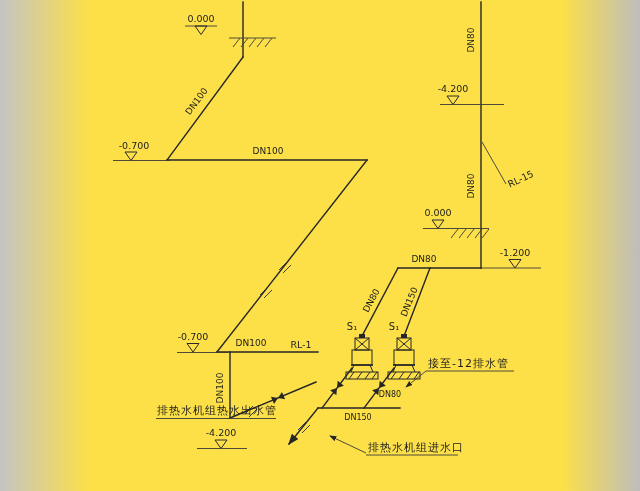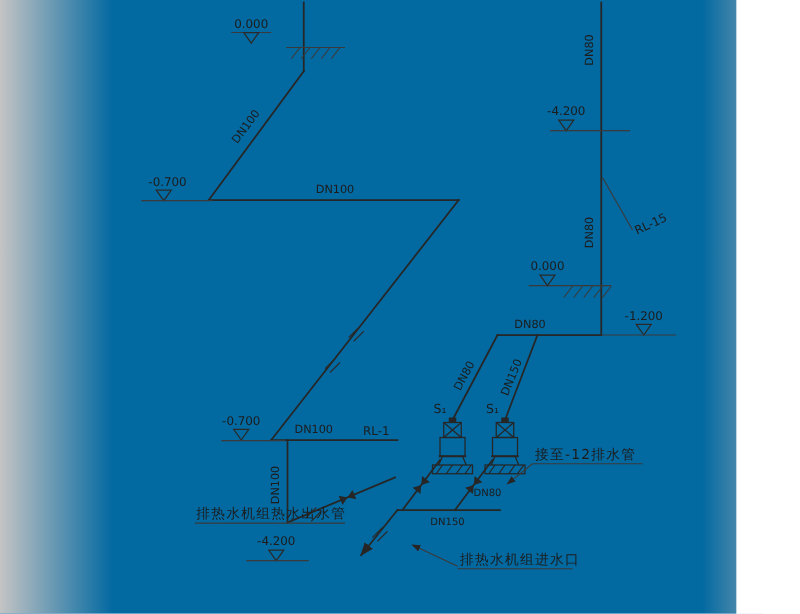--- a/index.html
+++ b/index.html
@@ -1,16 +1,16 @@
 <!DOCTYPE html>
 <html><head>
 <meta charset="utf-8">
 <style>
   html,body{margin:0;padding:0;background:#ffffff;}
-  .stage{position:relative;width:589px;height:491px;background:#0369a1;overflow:hidden;
+  .stage{position:relative;width:640px;height:491px;background:#fde047;overflow:hidden;
          font-family:"DejaVu Sans",sans-serif;}
   svg{position:absolute;left:0;top:0;}
   .pipe{stroke:#262626;stroke-width:1.4;fill:none;stroke-linecap:square;}
   .thin{stroke:#3a3a3a;stroke-width:0.9;fill:none;}
   .tri{stroke:#2a2a2a;stroke-width:1;fill:none;}
   .hatch line{stroke:#3a3a3a;stroke-width:0.9;}
   text{fill:#1c1c1c;font-family:"DejaVu Sans",sans-serif;}
   .lbl{font-size:9px;text-anchor:middle;}
   .ele{font-size:9.5px;text-anchor:middle;}
   .tag{font-size:9.5px;text-anchor:middle;}

